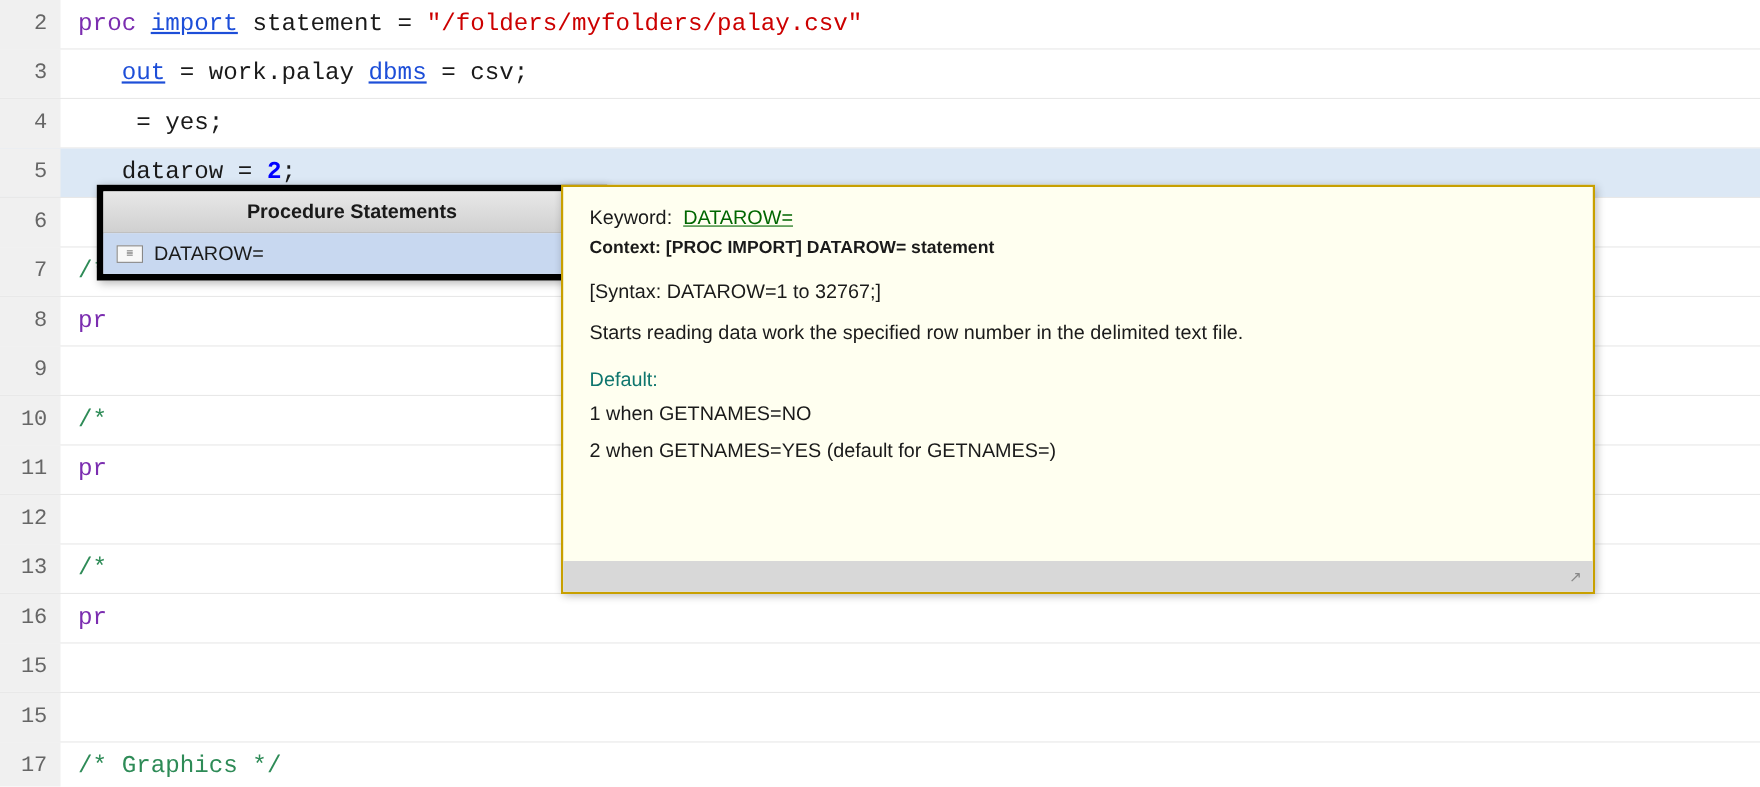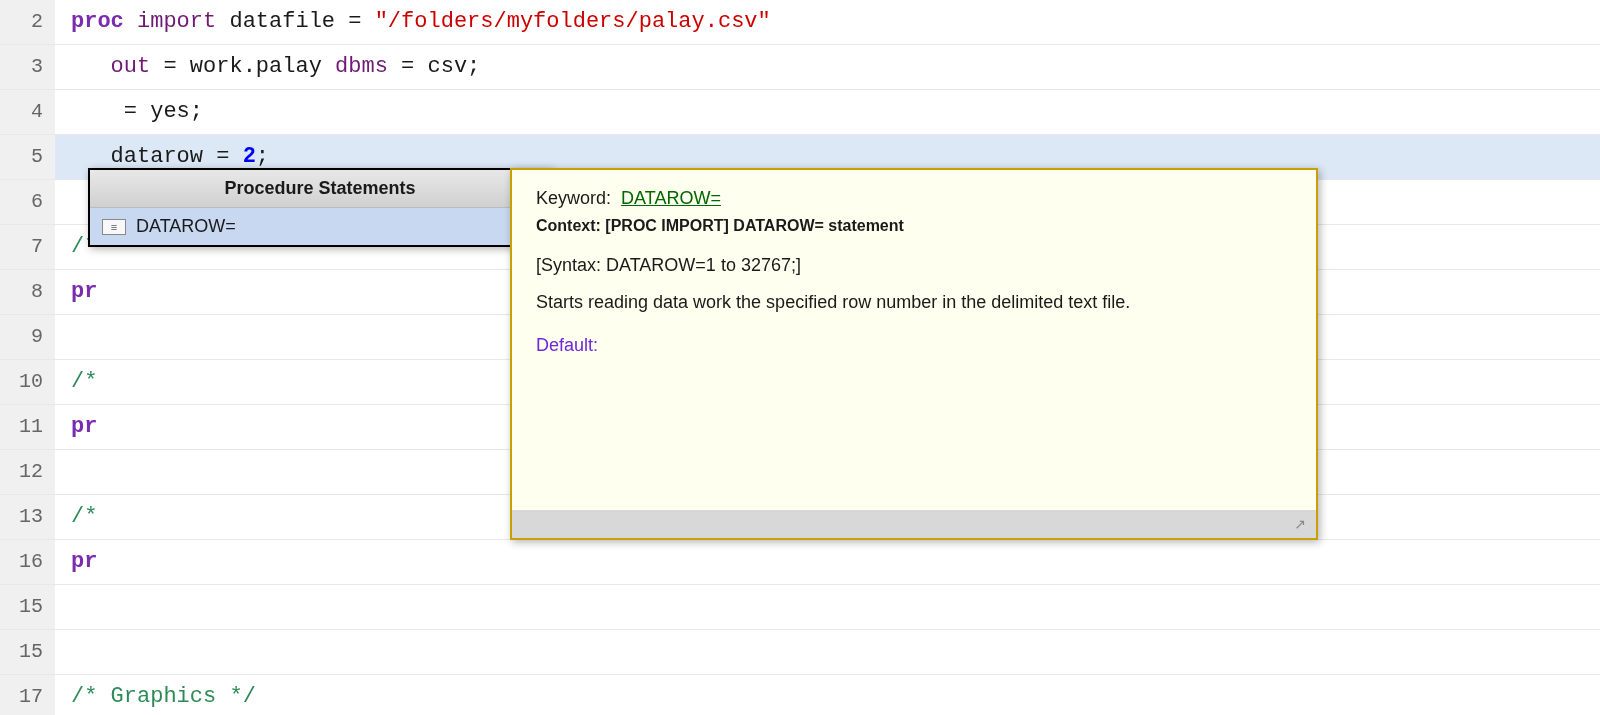--- a/index.html
+++ b/index.html
@@ -50,38 +50,38 @@
     }
 
     .line-content {
       padding-left: 16px;
       color: #1a1a1a;
       white-space: pre;
       display: flex;
       align-items: center;
     }
 
-    .kw-purple { color: #7b2db0; font-weight: bold; }
-    .kw-blue { color: #701a75; }
+    .kw-purple { color: #7b2db0; font-weight: normal; }
+    .kw-blue { color: #1d4ed8; text-decoration: underline; }
     .kw-green { color: #2e8b57; }
     .str-red { color: #cc0000; }
     .num-blue { color: #0000ff; font-weight: bold; }
 
     .line-highlighted {
       background: #dce8f5;
     }
 
     
     .autocomplete-popup {
       position: absolute;
       top: 168px;
       left: 88px;
       width: 464px;
       background: #f5f5f5;
-      border: 2px solid #000000;
+      border: 6px solid #000000;
       box-shadow: 2px 2px 8px rgba(0,0,0,0.3);
       z-index: 100;
       font-family: Arial, sans-serif;
     }
 
     .autocomplete-header {
       background: linear-gradient(to bottom, #e8e8e8, #d0d0d0);
       padding: 8px 12px;
       font-size: 18px;
       font-weight: bold;
@@ -114,21 +114,21 @@
       font-size: 11px;
       color: #555;
       flex-shrink: 0;
     }
 
     
     .help-popup {
       position: absolute;
       top: 168px;
       left: 510px;
-      width: 808px;
+      width: 940px;
       background: #fffff0;
       border: 2px solid #c8a000;
       box-shadow: 2px 2px 8px rgba(0,0,0,0.3);
       z-index: 100;
       font-family: Arial, sans-serif;
       font-size: 18px;
     }
 
     .help-content {
       padding: 18px 24px 10px 24px;
@@ -158,21 +158,21 @@
       margin-bottom: 14px;
     }
 
     .help-description {
       color: #1a1a1a;
       margin-bottom: 20px;
       line-height: 1.4;
     }
 
     .help-default-header {
-      color: #6d28d9;
+      color: #0f766e;
       margin-bottom: 4px;
     }
 
     .help-default-items {
       color: #1a1a1a;
       line-height: 1.8;
     }
 
     .help-footer {
       background: #d8d8d8;
@@ -190,21 +190,21 @@
       color: #888;
     }
   </style>
 </head>
 <body>
 
 <div class="code-editor">
   <div class="code-lines" id="code-lines">
       <div class="line">
         <div class="line-num">2</div>
-        <div class="line-content"><span class="kw-purple">proc </span><span class="kw-blue">import</span><span class=""> datafile = </span><span class="str-red">"/folders/myfolders/palay.csv"</span></div>
+        <div class="line-content"><span class="kw-purple">proc </span><span class="kw-blue">import</span><span class=""> statement = </span><span class="str-red">"/folders/myfolders/palay.csv"</span></div>
       </div>
       <div class="line">
         <div class="line-num">3</div>
         <div class="line-content"><span class="">   </span><span class="kw-blue">out</span><span class=""> = work.palay </span><span class="kw-blue">dbms</span><span class=""> = csv;</span></div>
       </div>
       <div class="line">
         <div class="line-num">4</div>
         <div class="line-content"><span class="">   </span><span class=""> = yes;</span></div>
       </div>
       <div class="line line-highlighted">
@@ -274,18 +274,22 @@
   <div class="help-popup">
     <div class="help-content">
       <div class="help-keyword-line">
         <span>Keyword:</span>&nbsp;
         <span class="help-keyword-link">DATAROW=</span>
       </div>
       <div class="help-context">Context: [PROC IMPORT] DATAROW= statement</div>
       <div class="help-syntax">[Syntax: DATAROW=1 to 32767;]</div>
       <div class="help-description">Starts reading data work the specified row number in the delimited text file.</div>
       <div class="help-default-header">Default:</div>
+      <div class="help-default-items" id="help-default-items">
+          <div>1 when GETNAMES=NO</div>
+          <div>2 when GETNAMES=YES (default for GETNAMES=)</div>
+        </div>
     </div>
     <div class="help-footer">
       <span class="resize-handle">↗</span>
     </div>
   </div>
 </div>
 
 </body></html>

